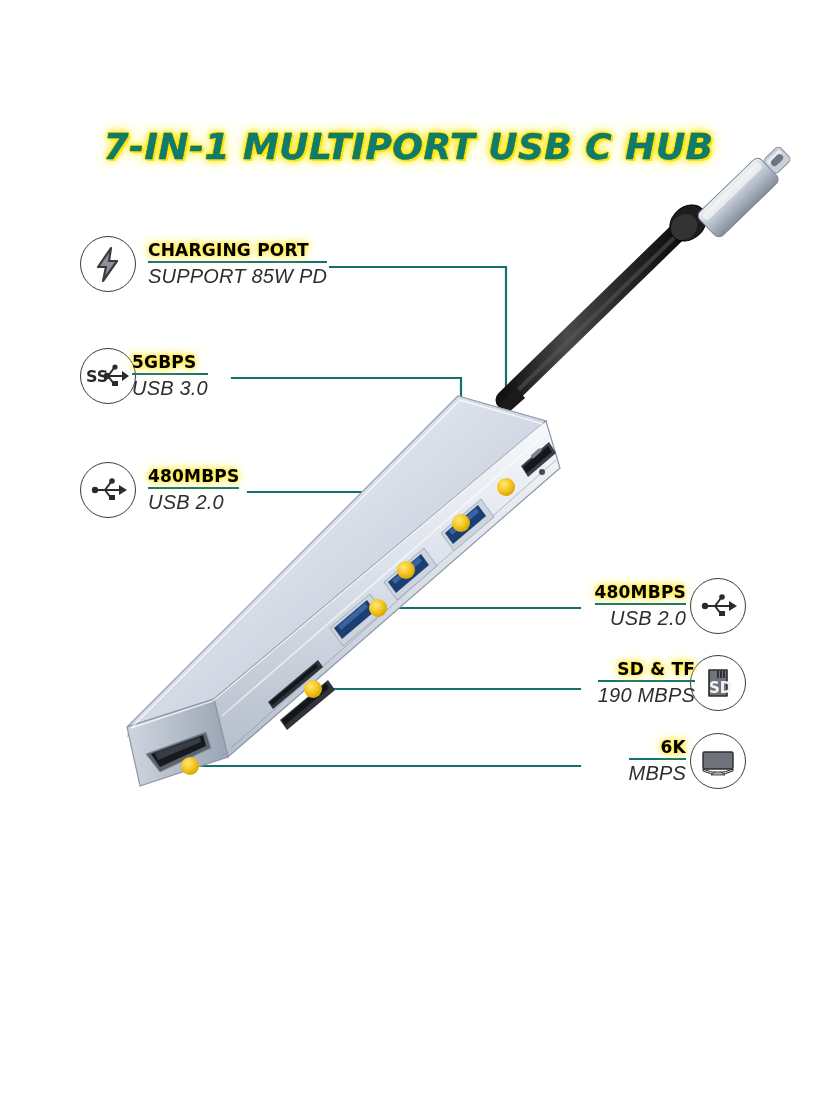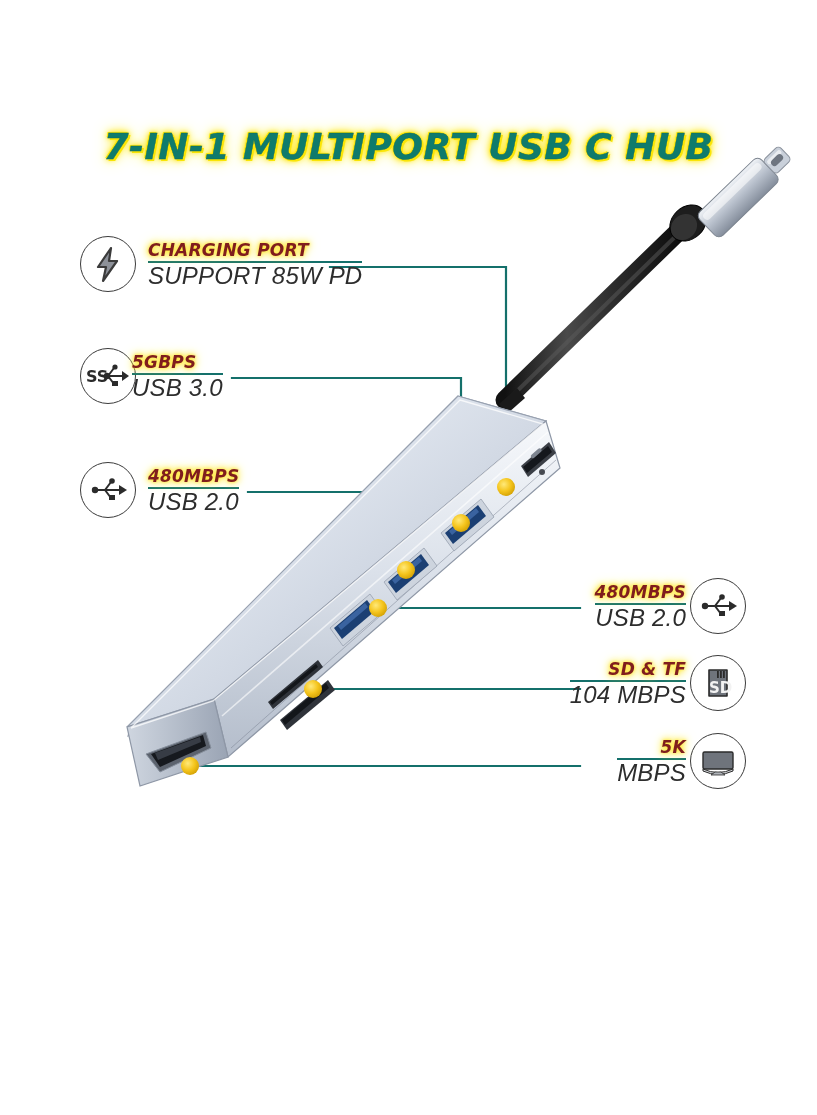--- a/index.html
+++ b/index.html
@@ -74,37 +74,36 @@
 
   .callout .txt {
     position: absolute;
     top: 4px;
     white-space: nowrap;
   }
   .callout .line1 {
     font-family: "DejaVu Sans", sans-serif;
     font-size: 17px;
     font-weight: bold;
-    font-style: italic;
-    color: #7f1d1d;
+    color: #000000;
     letter-spacing: 0.2px;
     line-height: 20px;
     text-shadow:
       0 0 3px #ffe93a,
       0 0 7px #ffe000,
       0 0 12px #fff06a;
   }
   .callout .rule {
     height: 2px;
     background: #14706b;
     margin: 1px 0 1px 0;
   }
   .callout .line2 {
     font-family: "Liberation Sans", sans-serif;
-    font-size: 24px;
+    font-size: 20px;
     font-style: italic;
     color: #2d2d2d;
     line-height: 24px;
     letter-spacing: 0.2px;
   }
 
   
   .callout.left .icon-circle { left: 0; }
   .callout.left .txt { left: 68px; text-align: left; }
 
@@ -336,35 +335,35 @@
       <svg width="54" height="54" viewBox="0 0 54 54">
         <path d="M18 14 L36 14 L36 40 L18 40 L18 22 Z" fill="#6f747c" stroke="#2b2b2b" stroke-width="1.6" stroke-linejoin="round"></path>
         <g fill="#2b2b2b">
           <rect x="26" y="15" width="1.8" height="7"></rect>
           <rect x="29" y="15" width="1.8" height="7"></rect>
           <rect x="32" y="15" width="1.8" height="7"></rect>
         </g>
         <text x="18" y="37" font-family="DejaVu Sans, sans-serif" font-size="15" font-weight="bold" fill="#f2f2f2">SD</text>
       </svg>
     </div>
-    <div class="txt" style="right:68px;">
+    <div class="txt" style="right:59px;">
       <div class="line1">SD &amp; TF</div>
       <div class="rule"></div>
-      <div class="line2">104 MBPS</div>
+      <div class="line2">190 MBPS</div>
     </div>
   </div>
 
   <div class="callout right" style="right:63px; top:733px; width:270px;">
     <div class="icon-circle">
       <svg width="54" height="54" viewBox="0 0 54 54">
         <rect x="12" y="18" width="30" height="17" rx="1.5" fill="#6f747c" stroke="#2b2b2b" stroke-width="1.4"></rect>
         <path d="M12 35 Q27 42 42 35 L42 37 Q27 44 12 37 Z" fill="#d8dade" stroke="#2b2b2b" stroke-width="1"></path>
         <path d="M24 38 L20 41 L34 41 L30 38 Z" fill="#aeb2b8" stroke="#2b2b2b" stroke-width="0.8"></path>
       </svg>
     </div>
     <div class="txt" style="right:68px;">
-      <div class="line1">5K</div>
+      <div class="line1">6K</div>
       <div class="rule"></div>
       <div class="line2">MBPS</div>
     </div>
   </div>
 
 </div>
 
 </body></html>

